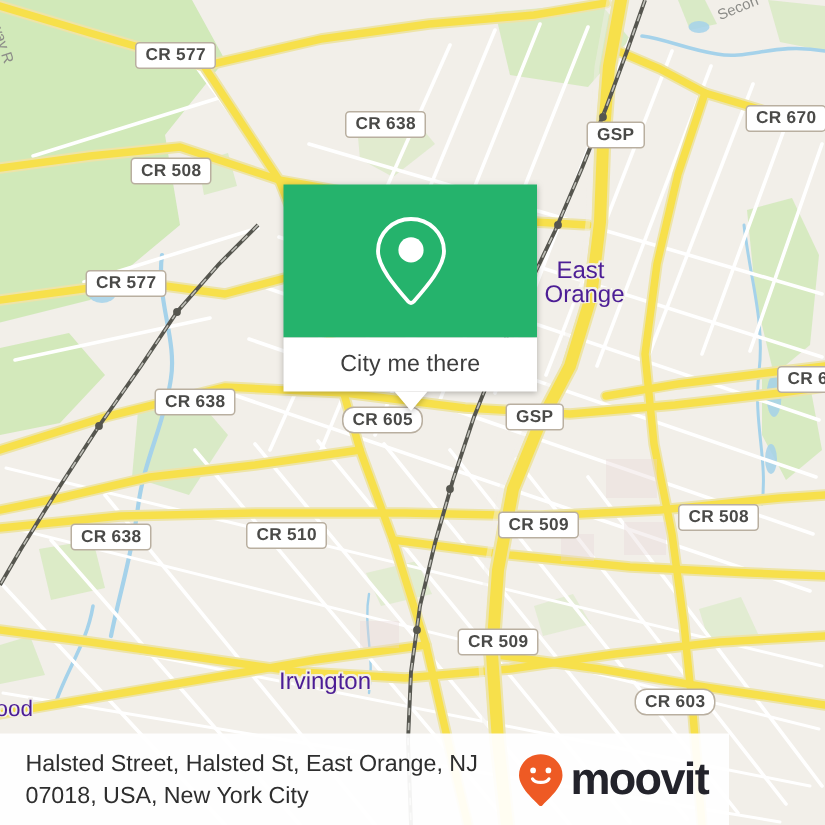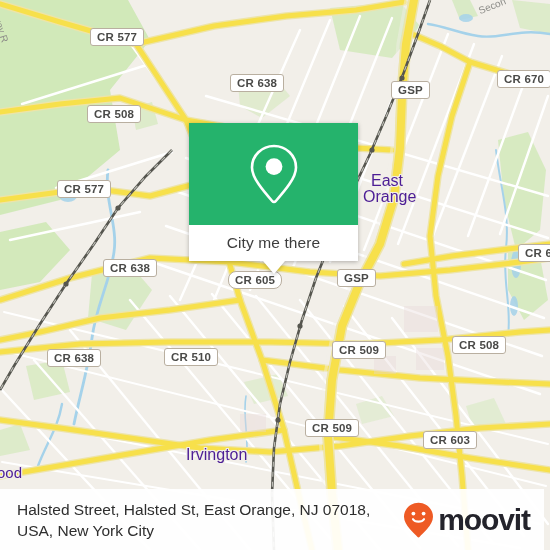--- a/index.html
+++ b/index.html
@@ -111,21 +111,21 @@
     width: 0; height: 0;
     border-left: 11px solid transparent;
     border-right: 11px solid transparent;
     border-top: 13px solid #FFFFFF;
   }
 
   
   #footer-bar {
     position: absolute;
     left: 0; bottom: 0;
-    width: 544px; height: 61px;
+    width: 486px; height: 61px;
     background: rgba(255,255,255,.93);
     z-index: 60;
     display: flex;
     align-items: center;
   }
   #footer-address {
     flex: 1 1 auto;
     padding-left: 17px;
     padding-right: 8px;
     color: #2E2E2E;
@@ -313,21 +313,21 @@
     <div class="shield" style="left:57px;  top:180px;">CR 577</div>
     <div class="shield" style="left:103px; top:259px;">CR 638</div>
     <div class="shield" style="left:228px; top:271px;border-radius:8px;">CR 605</div>
     <div class="shield" style="left:337px; top:269px;">GSP</div>
     <div class="shield" style="left:474px; top:244px;margin-left:44px;">CR 658</div>
     <div class="shield" style="left:47px;  top:349px;">CR 638</div>
     <div class="shield" style="left:164px; top:348px;">CR 510</div>
     <div class="shield" style="left:332px; top:341px;">CR 509</div>
     <div class="shield" style="left:452px; top:336px;">CR 508</div>
     <div class="shield" style="left:305px; top:419px;">CR 509</div>
-    <div class="shield" style="left:423px; top:431px;">CR 603</div>
+    <div class="shield" style="left:423px; top:459px;border-radius:8px;">CR 603</div>
 
     <div class="place-label" style="left:371px; top:172px;">East</div>
     <div class="place-label" style="left:363px; top:188px;">Orange</div>
     <div class="place-label" style="left:186px; top:446px;">Irvington</div>
     <div class="place-label" style="left:-3px;  top:464px; font-size:15px;">ood</div>
 
     <div class="street-label" style="left:477px; top:6px; transform:rotate(-22deg); transform-origin:left top;">Secon</div>
     <div class="street-label" style="left:2px; top:14px; transform:rotate(72deg); transform-origin:left top;">way R</div>
 
   </div>

